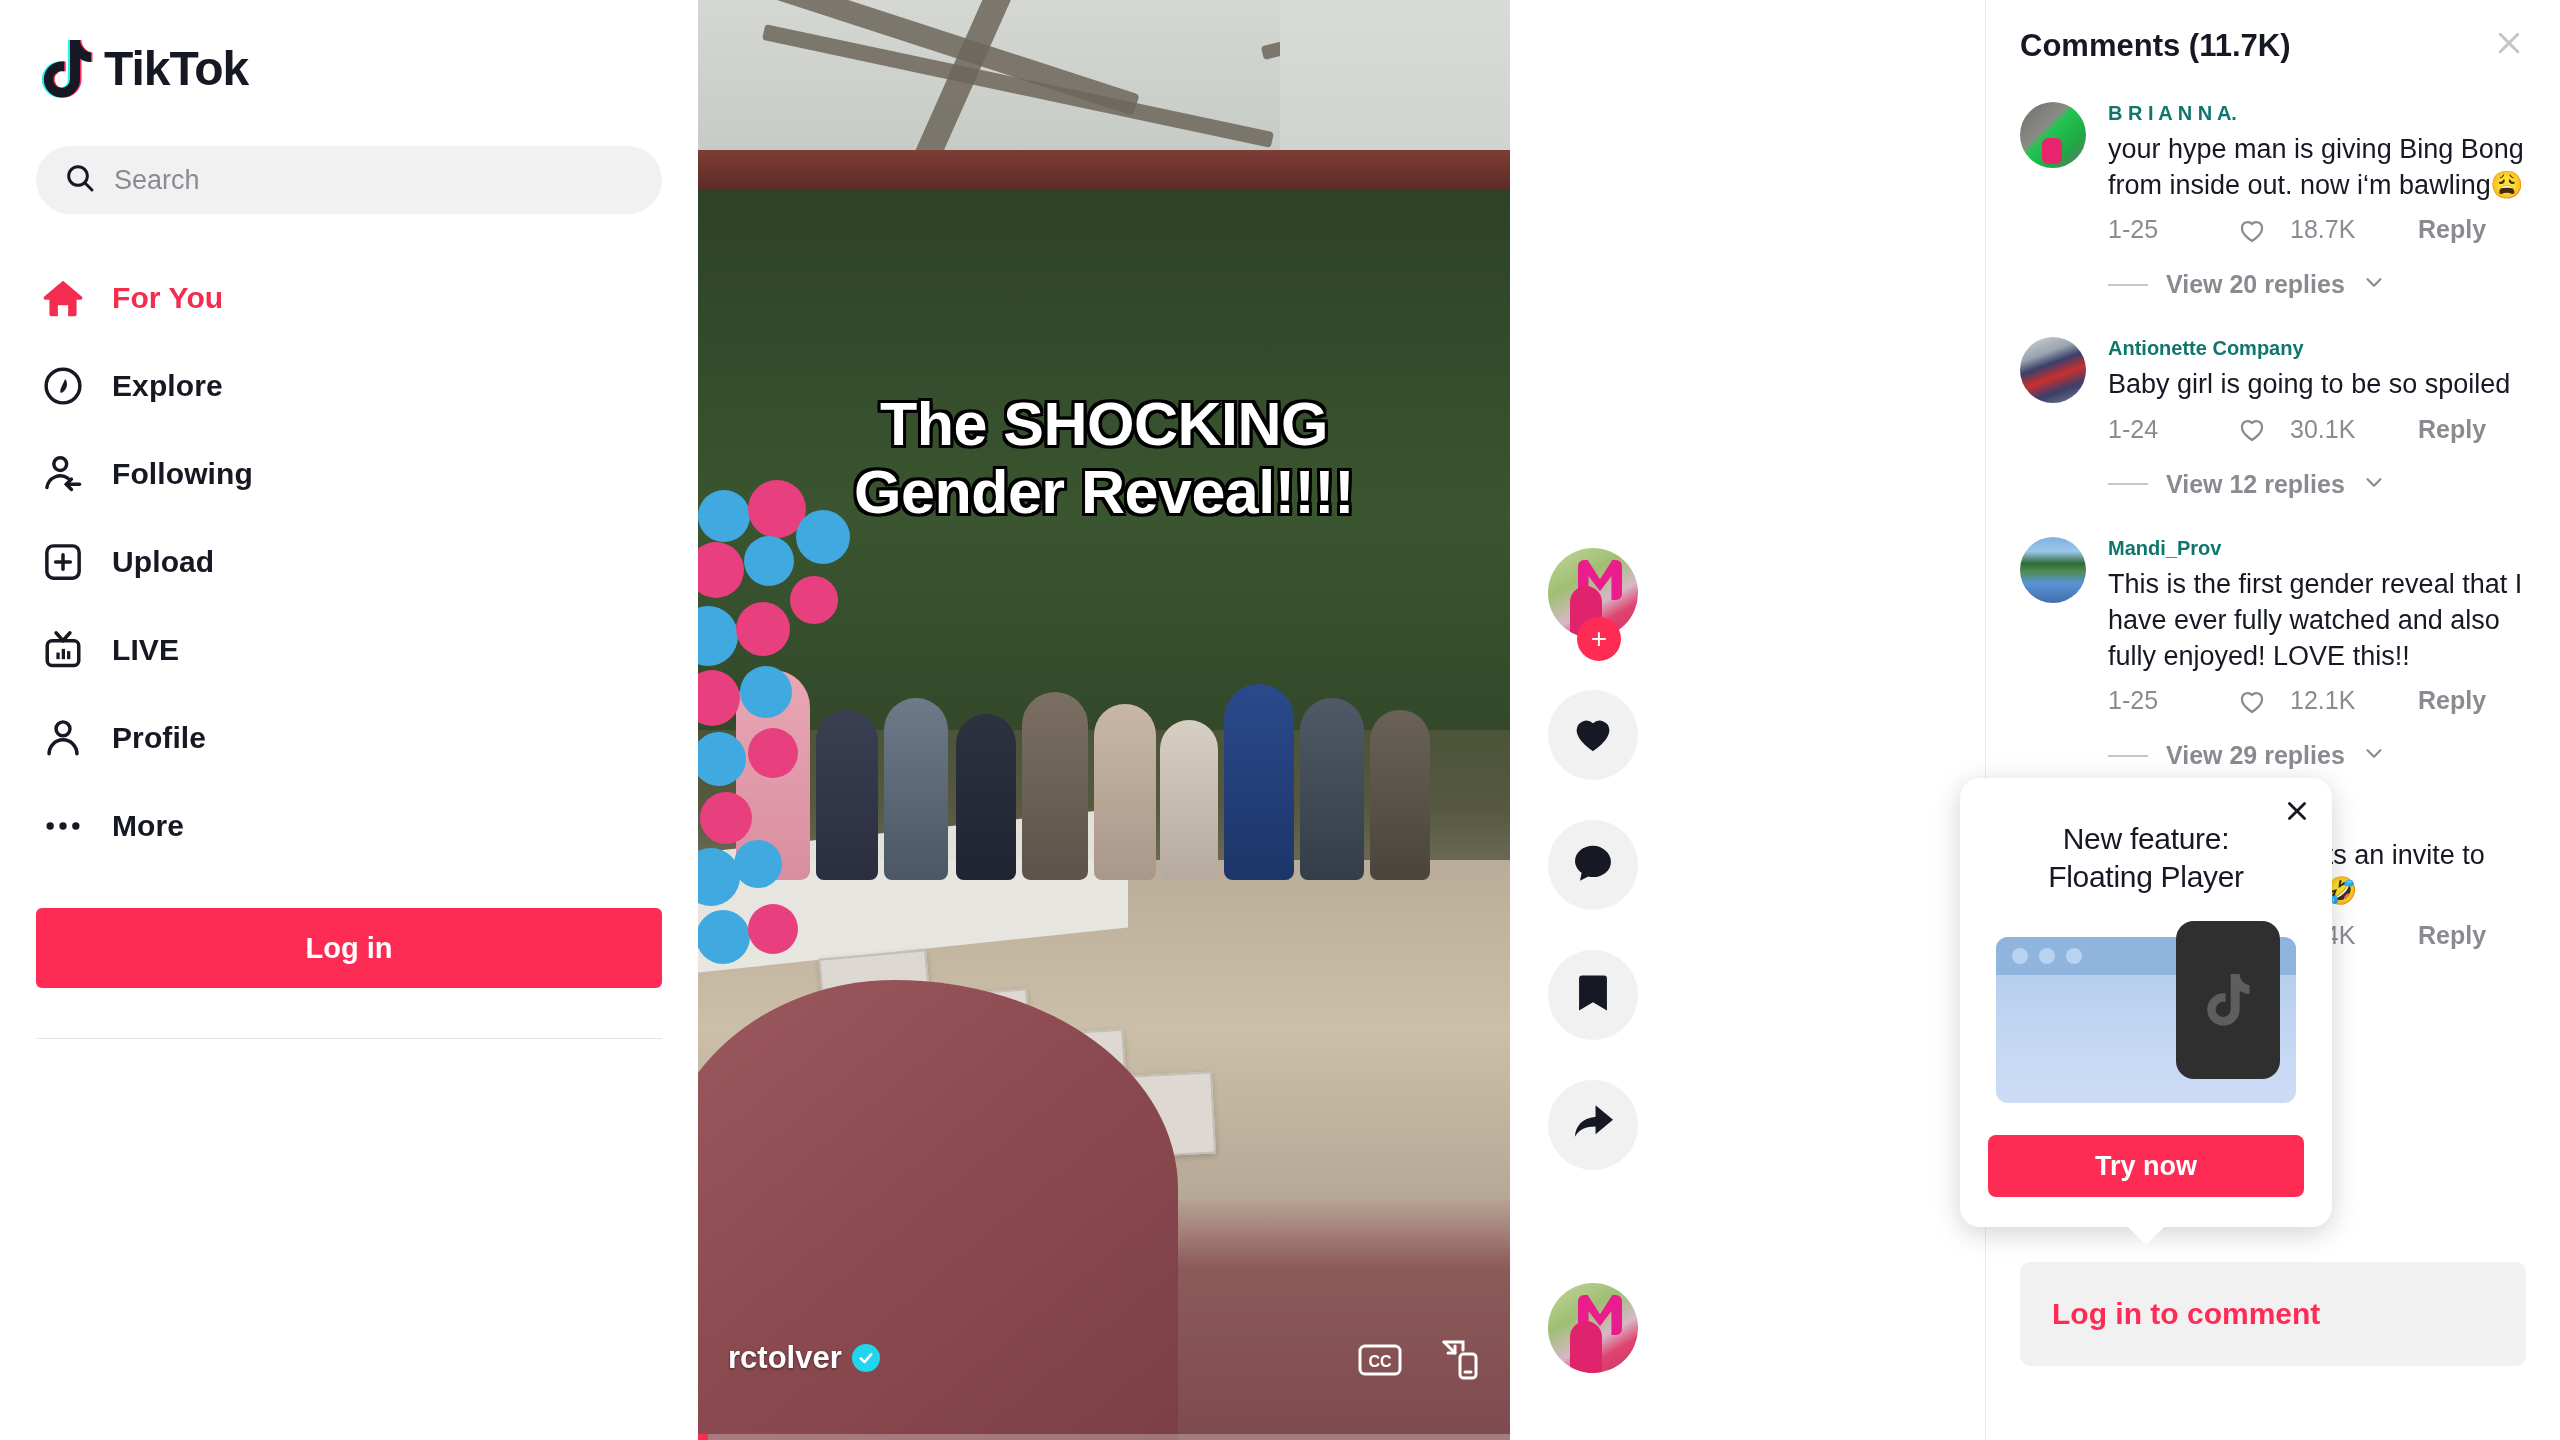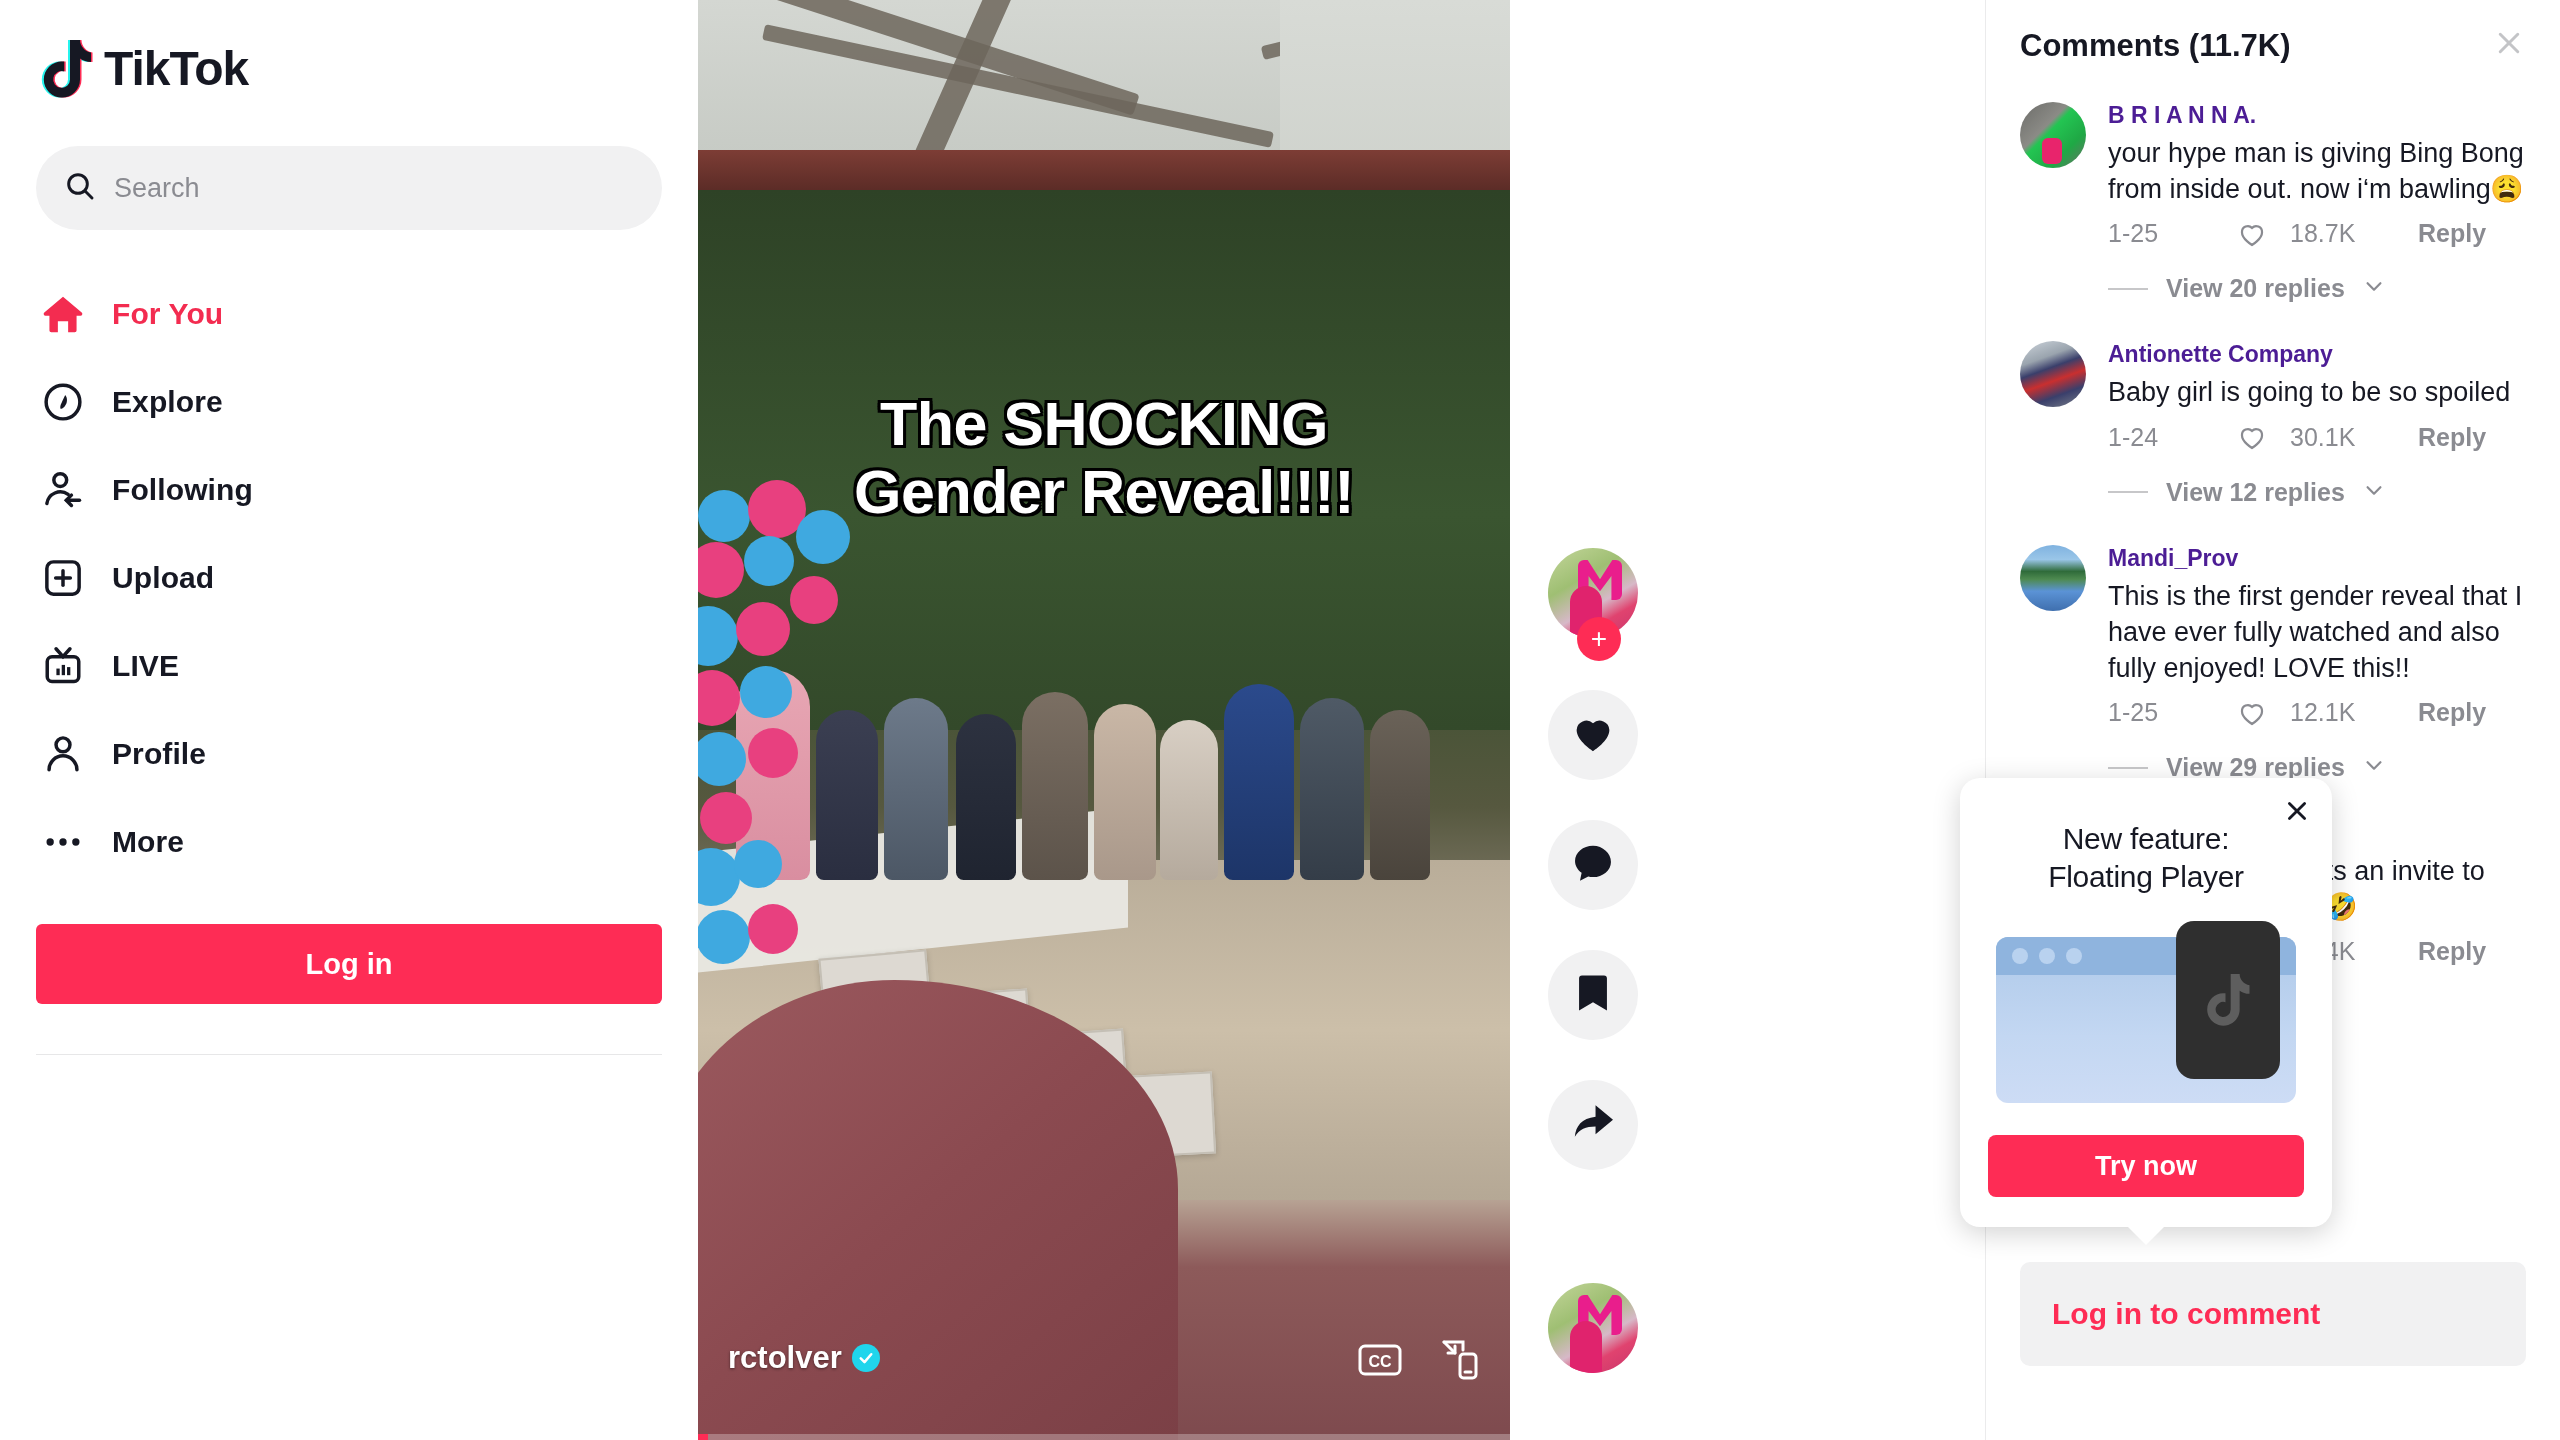--- a/index.html
+++ b/index.html
@@ -21,21 +21,21 @@
     position: relative;
   }
   .logo-row { display: flex; align-items: center; gap: 10px; padding: 38px 0 0 36px; }
   .logo-mark { width: 58px; height: 62px; position: relative; flex: 0 0 58px; }
   .logo-text { font-size: 48px; font-weight: 700; letter-spacing: -1px; color: #161823; line-height: 1; position: relative; }
 
   .search-wrap { margin: 46px 36px 0 36px; }
   .search-box {
     display: flex; align-items: center; gap: 18px;
     background: #f1f1f2; border-radius: 92px;
-    height: 84px; padding: 0 28px;
+    height: 68px; padding: 0 28px;
   }
   .search-box input {
     border: 0; outline: 0; background: transparent;
     font-size: 27px; color: #161823; width: 100%;
     font-family: "Liberation Sans", sans-serif;
   }
   .search-box input::placeholder { color: #8a8b91; }
 
   .nav { margin-top: 40px; padding: 0 20px 0 16px; }
   .nav-item {
@@ -267,21 +267,21 @@
   .cm-title span.count { font-weight: 700; }
   .cm-close { width: 32px; height: 32px; cursor: pointer; opacity: .25; }
   .cm-list { margin-top: 38px; }
   .cm-item { display: flex; gap: 22px; margin-bottom: 12px; }
   .cm-avatar {
     width: 66px; height: 66px; border-radius: 50%;
     flex: 0 0 66px; overflow: hidden; position: relative; cursor: pointer;
     background: #d9d9d9;
   }
   .cm-body { flex: 1; min-width: 0; }
-  .cm-user { font-size: 23px; font-weight: 700; color: #4c1d95; margin-bottom: 6px; cursor: pointer; }
+  .cm-user { font-size: 20px; font-weight: 700; color: #0f766e; margin-bottom: 6px; cursor: pointer; }
   .cm-text { font-size: 27px; color: #161823; line-height: 1.34; }
   .cm-meta { display: flex; align-items: center; gap: 0; margin-top: 12px; font-size: 25px; color: #8a8b91; }
   .cm-date { width: 130px; }
   .cm-likes { display: flex; align-items: center; gap: 24px; width: 180px; }
   .cm-reply { font-weight: 700; color: #8a8b91; cursor: pointer; }
   .cm-replies {
     display: flex; align-items: center; gap: 18px;
     margin: 26px 0 38px 88px; font-size: 25px; color: #8a8b91; font-weight: 700; cursor: pointer;
   }
   .cm-replies .line { width: 40px; height: 2px; background: #c7c7c9; display: block; }

